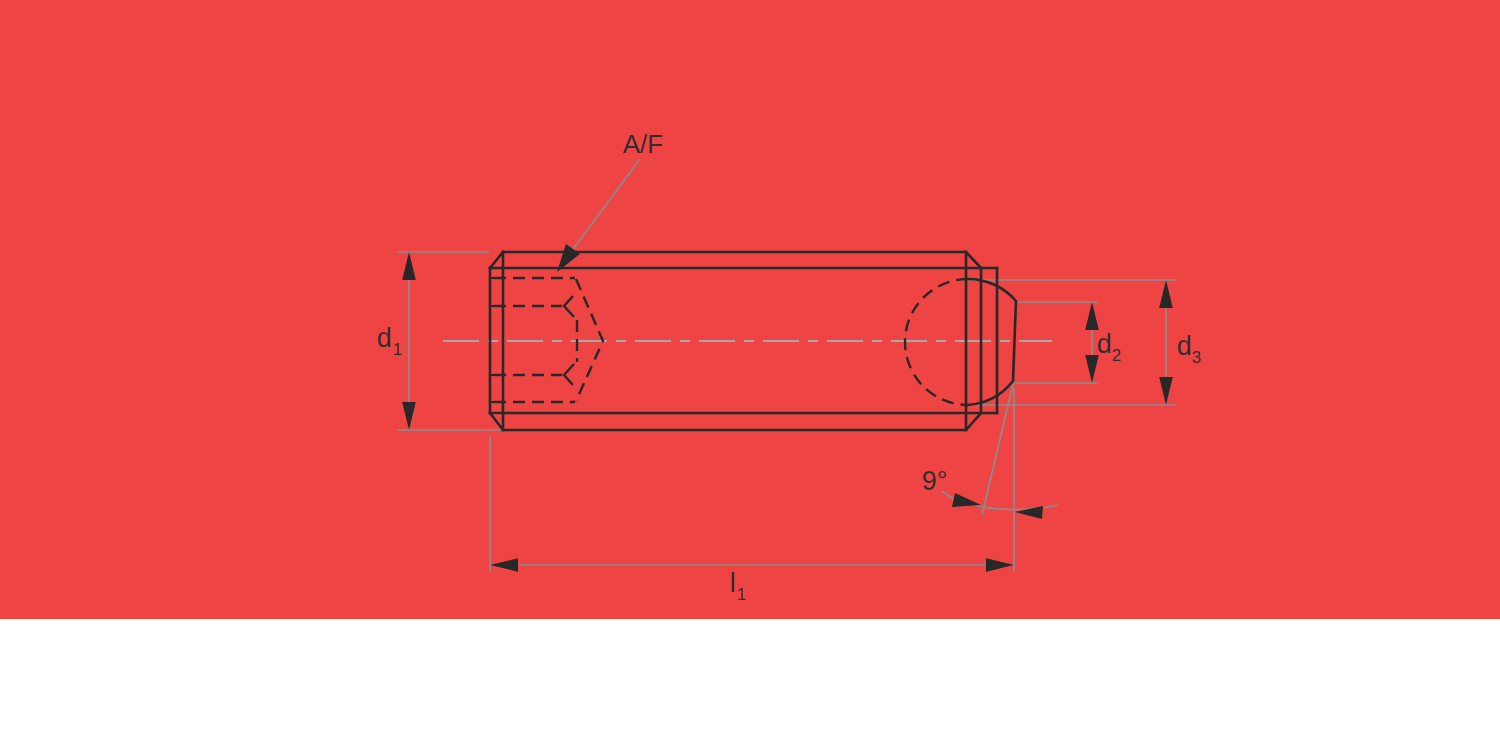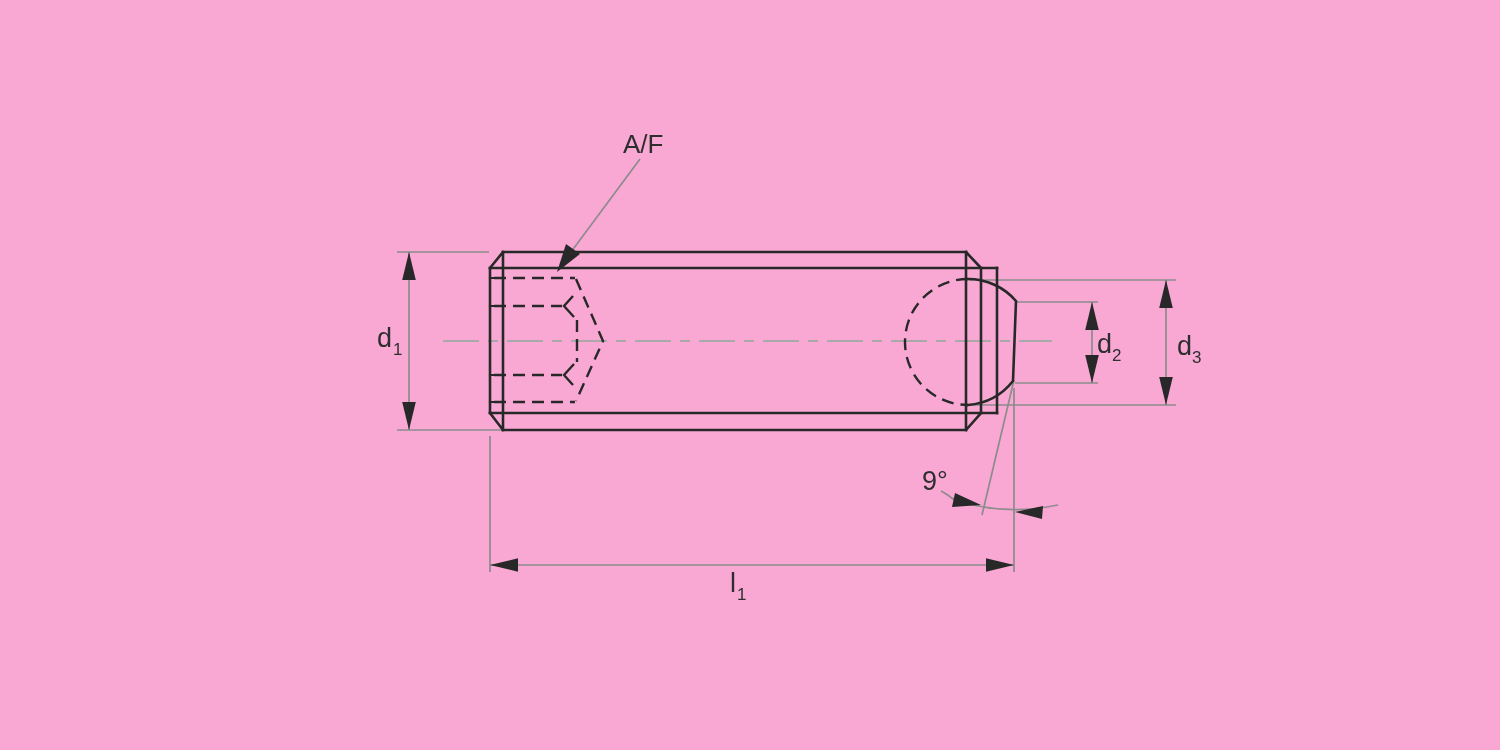--- a/index.html
+++ b/index.html
@@ -1,21 +1,21 @@
 <!DOCTYPE html>
 <html><head>
 <meta charset="utf-8">
 <style>
   html, body { margin: 0; padding: 0; }
   body { background: #ffffff; font-family: "Liberation Sans", sans-serif; }
   .stage {
     position: relative;
     width: 1500px;
-    height: 750px;
-    background: #f9a8d4;
+    height: 619px;
+    background: #ef4444;
     overflow: hidden;
   }
   svg { display: block; width: 1500px; height: 750px; }
   .no-fill { fill: none; }
   text {
     font-family: "Liberation Sans", "DejaVu Sans", sans-serif;
     user-select: none;
   }
   .lbl  { font-size: 27px; }
   .sub  { font-size: 17px; }

